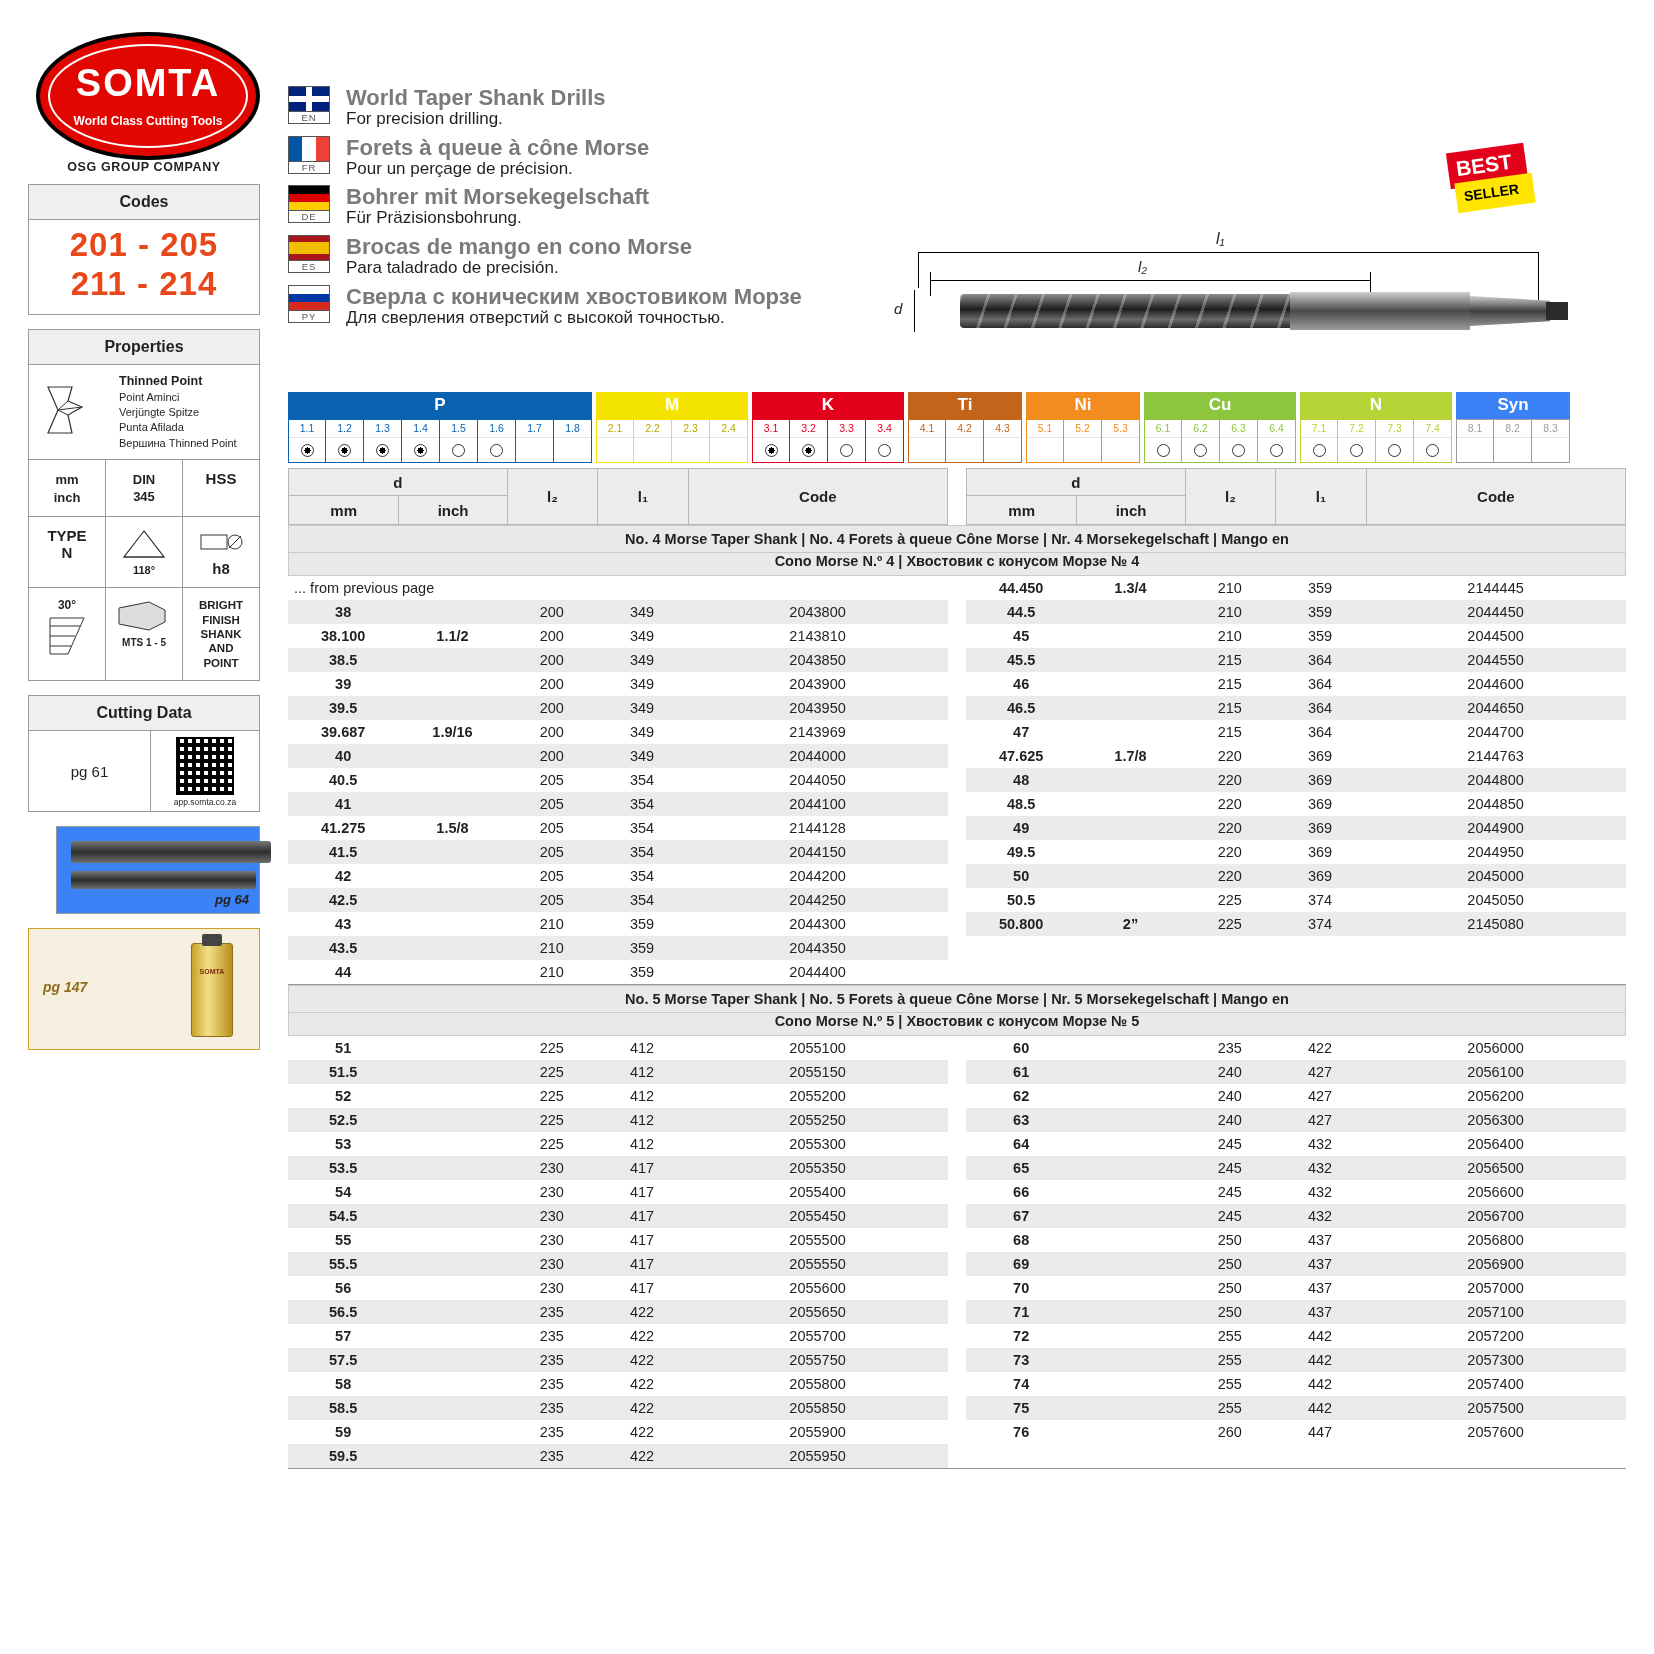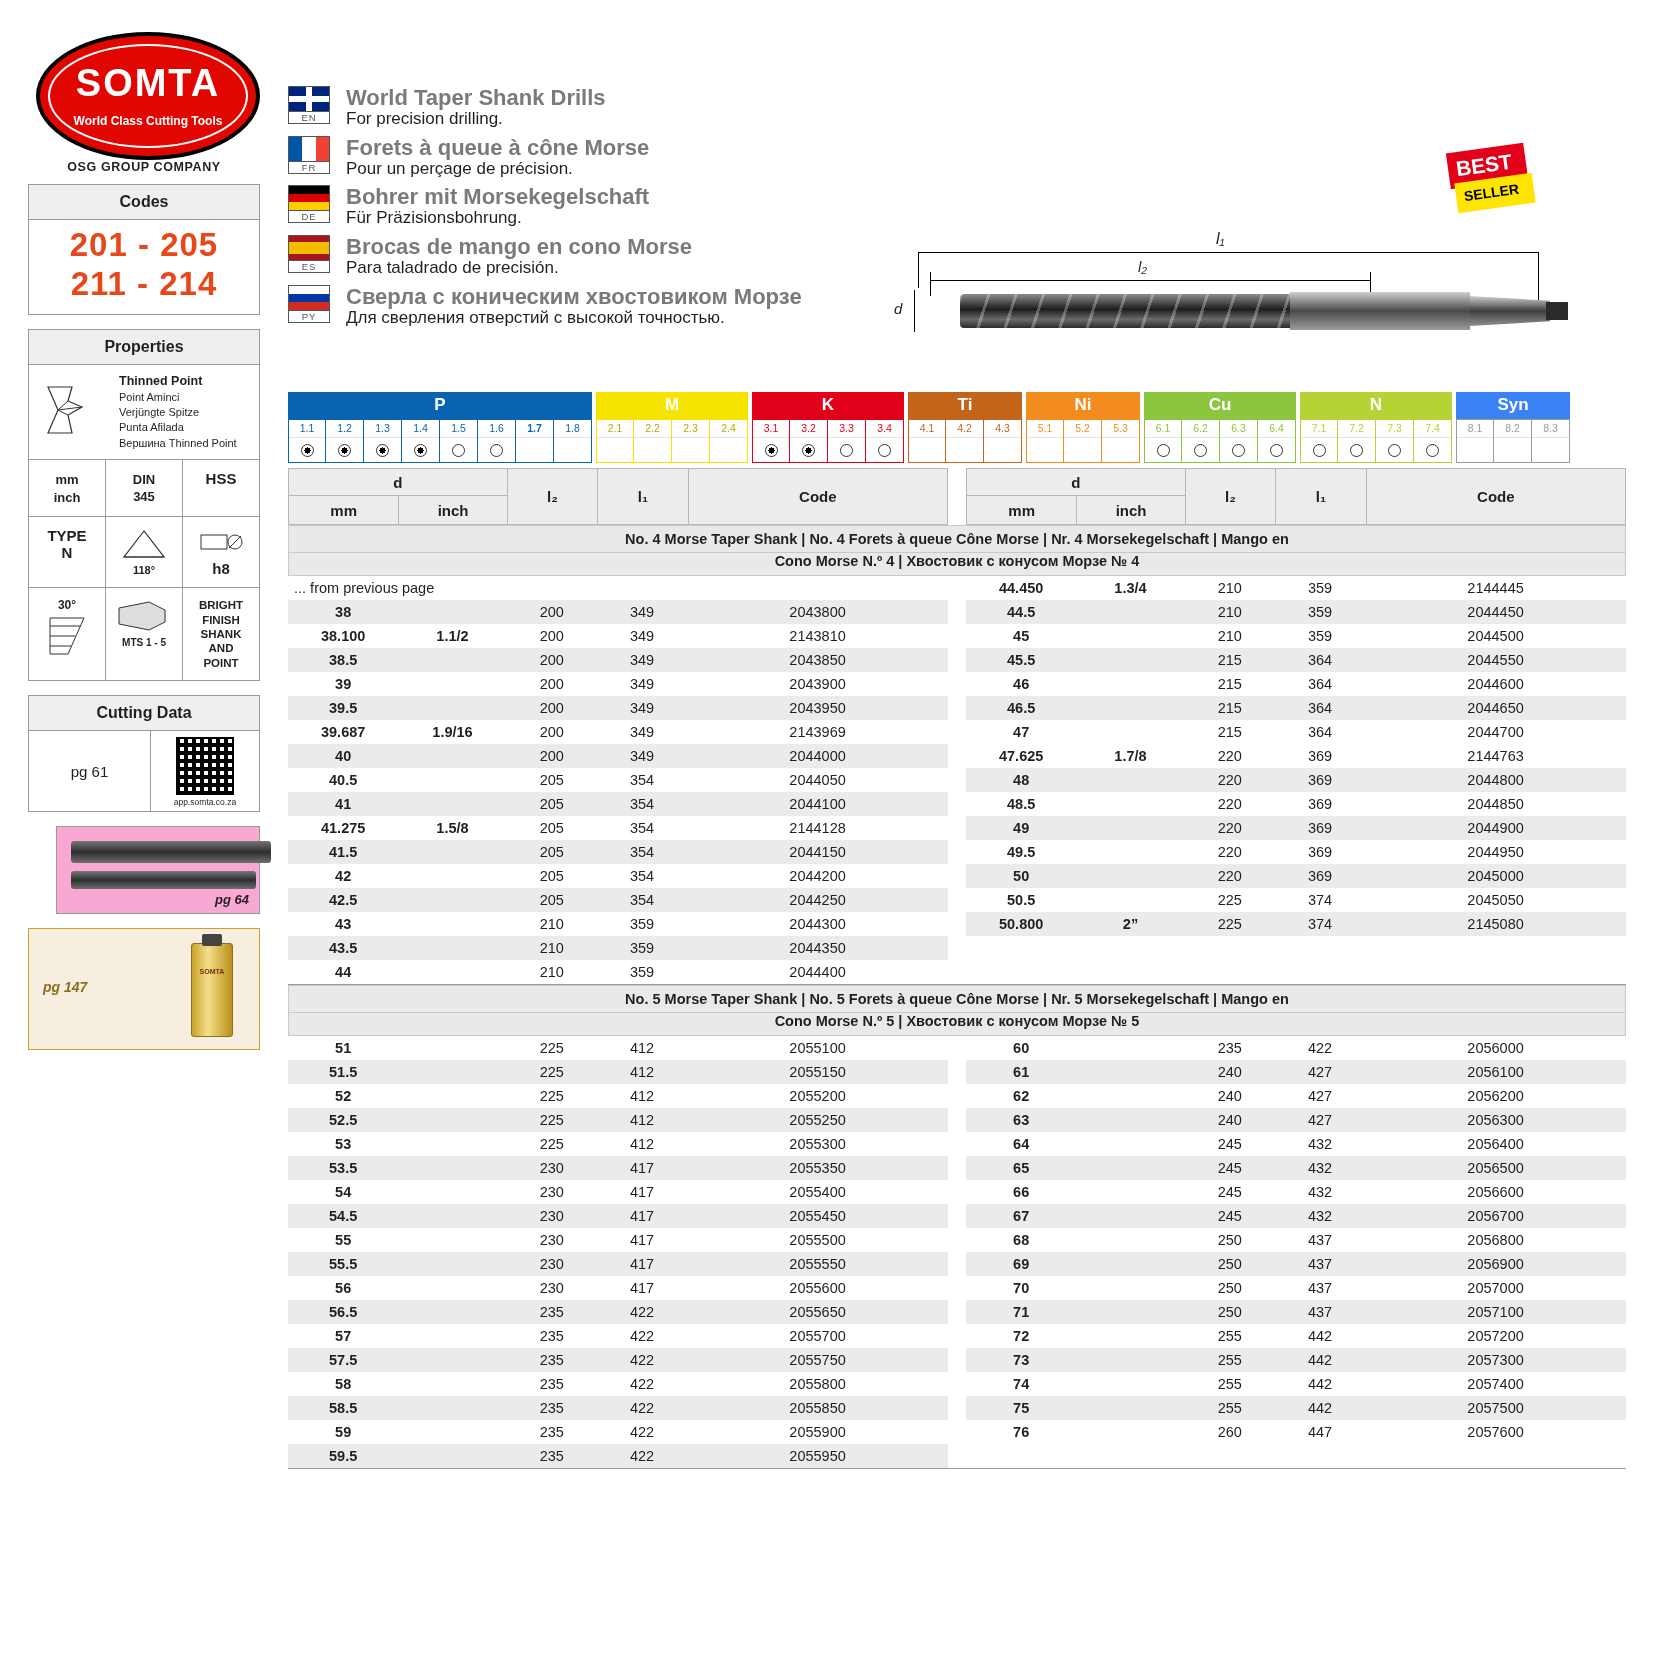--- a/index.html
+++ b/index.html
@@ -34,21 +34,21 @@
   .tiny{font-size:10px;font-weight:normal;}
   .cut-body{display:flex;}
   .cut-left{flex:1;display:flex;align-items:center;justify-content:center;font-size:15px;border-right:1px solid #9a9a9a;padding:22px 0;}
   .cut-right{width:108px;text-align:center;padding:6px 0 4px;}
   .qr{width:58px;height:58px;margin:0 auto;background:
       repeating-linear-gradient(90deg,#000 0 4px,#fff 4px 8px),
       repeating-linear-gradient(0deg,#000 0 4px,transparent 4px 8px);
       background-blend-mode:multiply;}
   .qr-cap{font-size:8.5px;margin-top:2px;}
 
-  .drillbox{border:1px solid #9a9a9a;margin-top:14px;height:86px;position:relative;background:#f9a8d4;margin-left:28px;}
+  .drillbox{border:1px solid #9a9a9a;margin-top:14px;height:86px;position:relative;background:#3b82f6;margin-left:28px;}
   .drillbox .pg{position:absolute;right:10px;bottom:6px;font-size:13px;font-style:italic;font-weight:bold;}
   .dshape{position:absolute;left:14px;border-radius:3px;background:linear-gradient(180deg,#777,#2e2e2e 50%,#6e6e6e);}
 
   .spraybox{border:1px solid #c9a227;margin-top:14px;height:120px;position:relative;background:#f6efdf;}
   .spraybox .pg{position:absolute;left:14px;top:50px;font-size:14px;font-style:italic;font-weight:bold;color:#8a6d1d;}
   .can{position:absolute;right:26px;top:14px;width:40px;height:92px;background:linear-gradient(90deg,#c8a227,#f4e08a 40%,#b98f17);border:1px solid #8a6d1d;border-radius:3px;}
   .can:after{content:"";position:absolute;left:10px;top:-10px;width:20px;height:12px;background:#444;border-radius:2px;}
   .can-lbl{position:absolute;left:0;top:24px;width:100%;text-align:center;font-size:7px;color:#7a2b10;font-weight:bold;}
 
   
@@ -381,21 +381,21 @@
                 <div class="dot"></div>
               </div>
             </div>
             <div class="mg-cell" style="border-color: rgb(10, 99, 176);">
               <div class="mg-num" style="color: rgb(10, 99, 176);">1.6</div>
               <div class="mg-dot">
                 <div class="dot"></div>
               </div>
             </div>
             <div class="mg-cell" style="border-color: rgb(10, 99, 176);">
-              <div class="mg-num" style="color: rgb(10, 99, 176); font-weight: bold;">1.7</div>
+              <div class="mg-num" style="color: rgb(10, 99, 176);">1.7</div>
               <div class="mg-dot"></div>
             </div>
             <div class="mg-cell" style="border-color: rgb(10, 99, 176);">
               <div class="mg-num" style="color: rgb(10, 99, 176);">1.8</div>
               <div class="mg-dot"></div>
             </div>
           </div>
         </div>
         <div class="mg">
           <div class="mg-head" style="background: rgb(245, 228, 0); color: rgb(255, 255, 255);">M</div>

